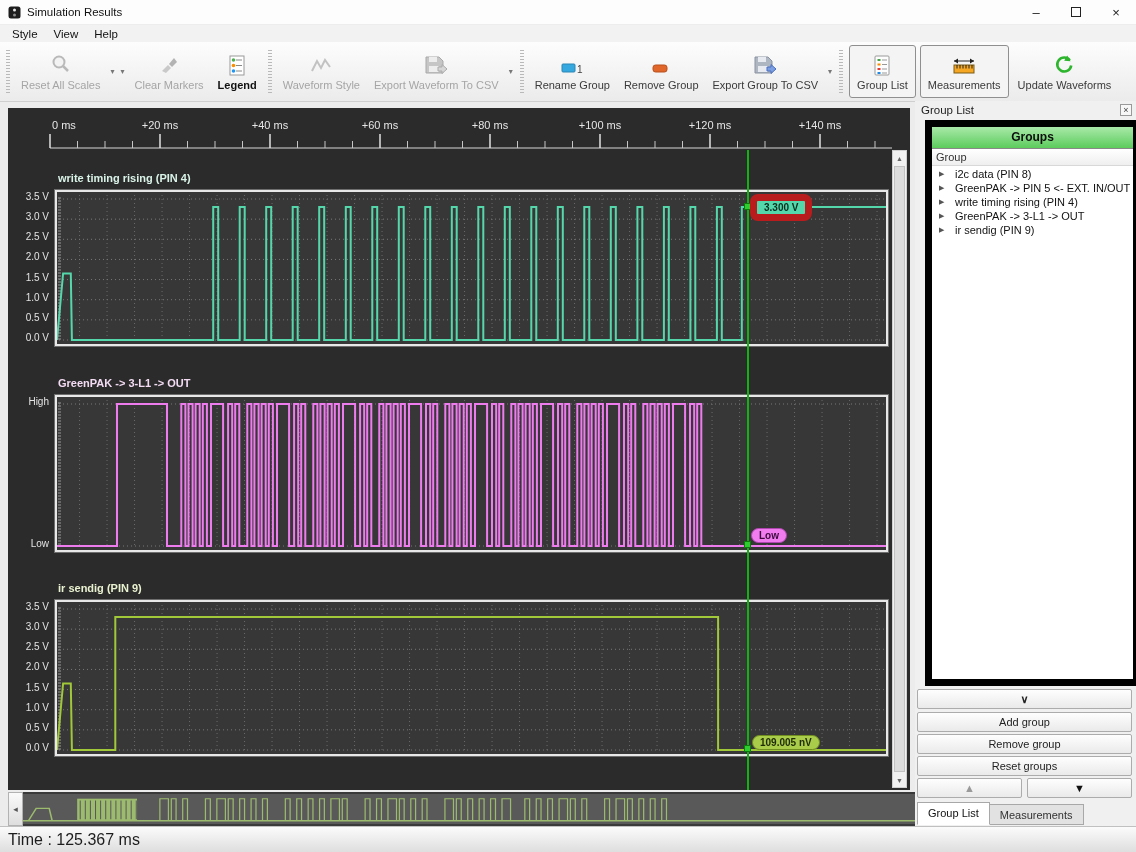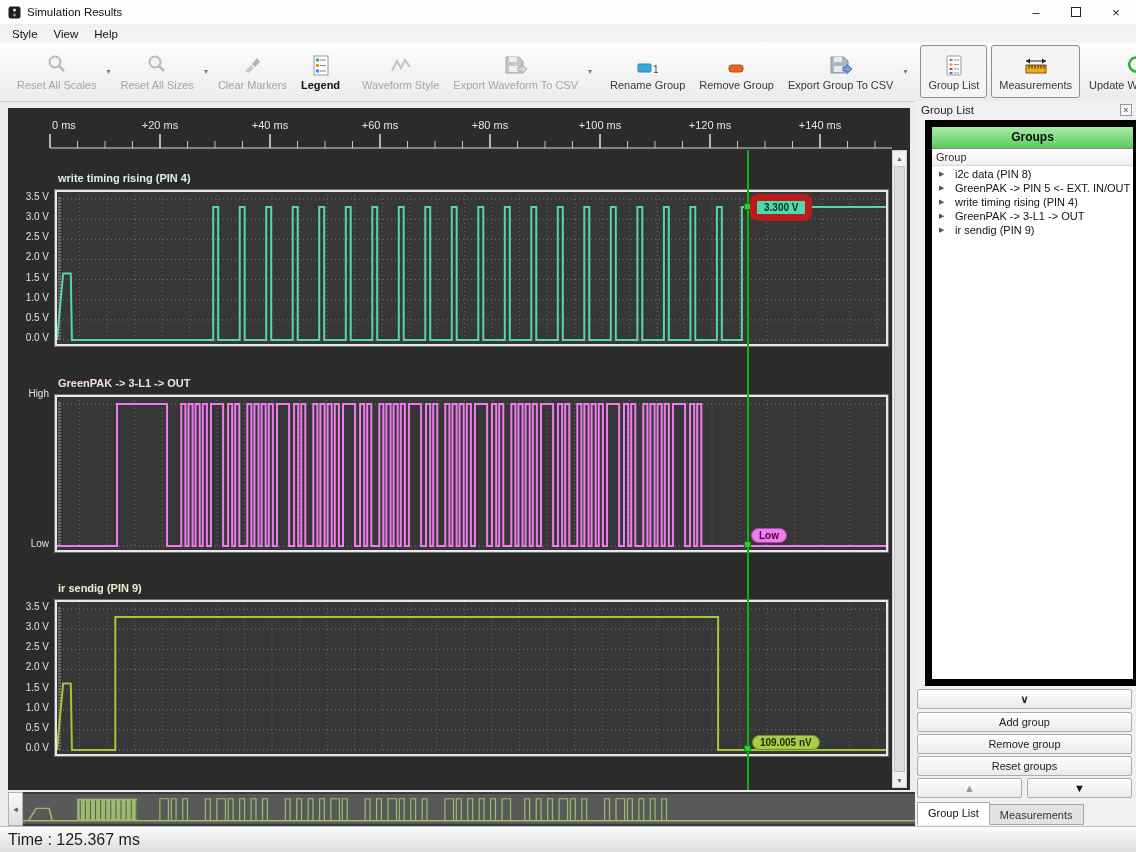--- a/index.html
+++ b/index.html
@@ -119,29 +119,20 @@
     <span class="ticon">
       <svg width="22" height="22">
           <circle cx="9" cy="8" r="5.5" fill="#f3f3f3" stroke="#b9b9b9" stroke-width="2"></circle>
           <line x1="13" y1="12" x2="18" y2="17" stroke="#b9b9b9" stroke-width="2.5"></line>
         </svg>
     </span>
     <span class="tlabel">Reset All Scales</span>
   </div>
   <div class="tdrop">▾</div>
 
-  <div class="tbtn disabled">
-    <span class="ticon">
-      <svg width="22" height="22">
-          <circle cx="9" cy="8" r="5.5" fill="#f3f3f3" stroke="#b9b9b9" stroke-width="2"></circle>
-          <line x1="13" y1="12" x2="18" y2="17" stroke="#b9b9b9" stroke-width="2.5"></line>
-        </svg>
-    </span>
-    <span class="tlabel">Reset All Sizes</span>
-  </div>
   <div class="tdrop">▾</div>
 
   <div class="tbtn disabled">
     <span class="ticon">
       <svg width="22" height="22">
           <path d="M4 17 L10 11 L13 14 L8 19 Z" fill="#c9c9c9"></path>
           <path d="M11 10 L16 4 L19 8 L14 13 Z" fill="#b3b3b3"></path>
         </svg>
     </span>
     <span class="tlabel">Clear Markers</span>
@@ -592,21 +583,21 @@
     <div class="sb-btn down">▼</div>
   </div>
 <div class="ylabel" style="top: 83px;">3.5 V</div>
     <div class="ylabel" style="top: 103.143px;">3.0 V</div>
     <div class="ylabel" style="top: 123.286px;">2.5 V</div>
     <div class="ylabel" style="top: 143.429px;">2.0 V</div>
     <div class="ylabel" style="top: 163.571px;">1.5 V</div>
     <div class="ylabel" style="top: 183.714px;">1.0 V</div>
     <div class="ylabel" style="top: 203.857px;">0.5 V</div>
     <div class="ylabel" style="top: 224px;">0.0 V</div>
-    <div class="ylabel" style="top: 280px;">High</div>
+    <div class="ylabel" style="top: 288px;">High</div>
     <div class="ylabel" style="top: 430px;">Low</div>
     <div class="ylabel" style="top: 493px;">3.5 V</div>
     <div class="ylabel" style="top: 513.143px;">3.0 V</div>
     <div class="ylabel" style="top: 533.286px;">2.5 V</div>
     <div class="ylabel" style="top: 553.429px;">2.0 V</div>
     <div class="ylabel" style="top: 573.571px;">1.5 V</div>
     <div class="ylabel" style="top: 593.714px;">1.0 V</div>
     <div class="ylabel" style="top: 613.857px;">0.5 V</div>
     <div class="ylabel" style="top: 634px;">0.0 V</div>
   </div>

